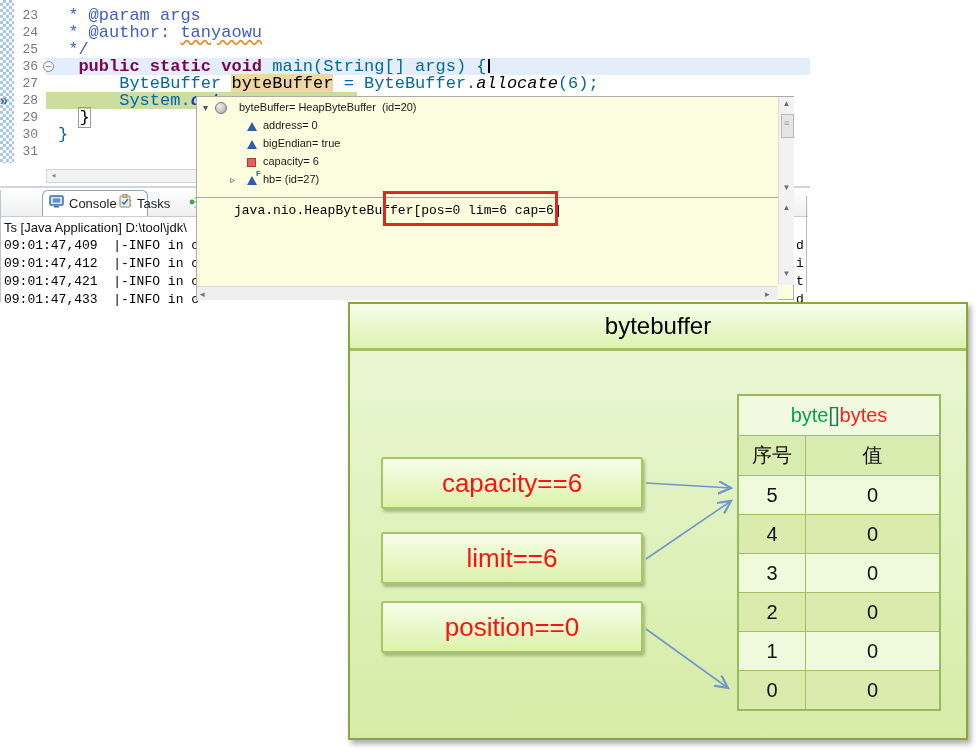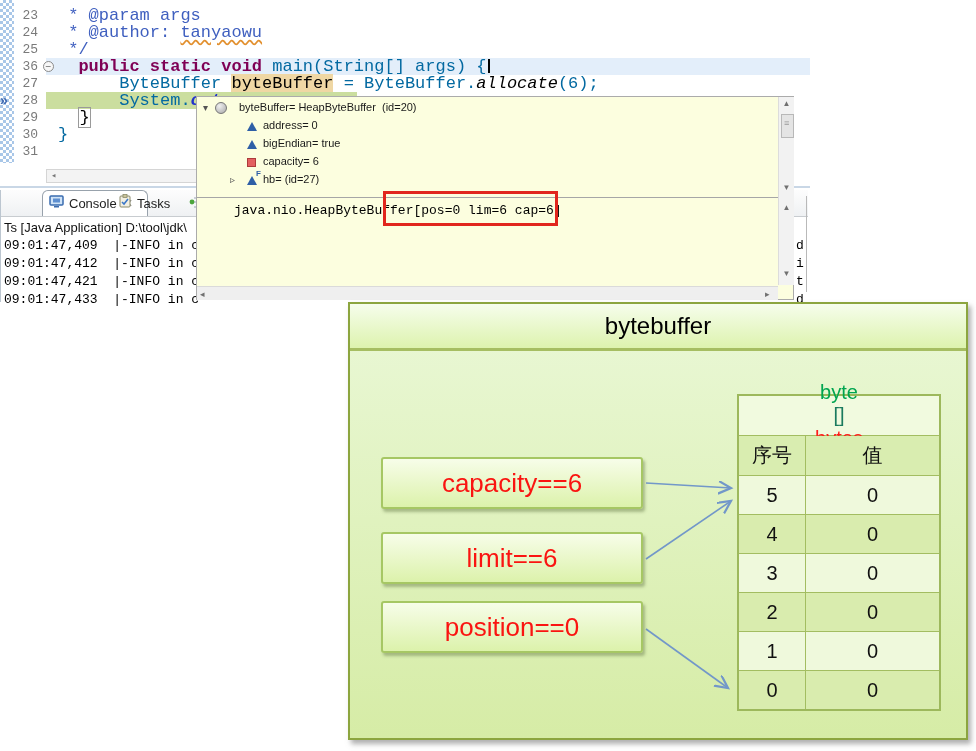--- a/index.html
+++ b/index.html
@@ -89,21 +89,21 @@
   #d-titleband{position:absolute;left:0;top:0;right:0;height:44px;
     background:linear-gradient(#F6FDEC,#DDF3AE);border-bottom:3px solid #A6BE62;box-sizing:content-box;}
   #d-title{position:absolute;left:0;right:0;top:0;height:44px;text-align:center;line-height:44px;
     font-size:24px;color:#000;}
   .d-label{position:absolute;left:31px;width:262px;height:52px;border:2px solid #A6C764;border-radius:3px;
     background:linear-gradient(#F7FDE9,#DCF2AB);box-shadow:2px 3px 3px rgba(110,130,80,.5);
     text-align:center;line-height:49px;font-size:26px;color:#FA1411;box-sizing:border-box;}
   #arrow-svg{position:absolute;left:0;top:0;width:620px;height:438px;pointer-events:none;}
   #d-table{position:absolute;left:387px;top:90px;display:grid;grid-template-columns:66px 133px;
     border:2px solid #9DB85C;background:#A3BD61;grid-gap:1px;}
-  .t-cell{display:flex;align-items:center;justify-content:center;font-size:20px;color:#111;flex-direction:column;}
+  .t-cell{display:flex;align-items:center;justify-content:center;font-size:20px;color:#111;}
   .t-h1{grid-column:1/3;height:39px;background:#F1FADF;}
   .t-h2{height:39px;background:#D9EDB0;}
   .cell-light{background:#EFF9DC;height:38px;}
   .cell-dark{background:#D9ECAE;height:38px;}
   .hseg-green{color:#00A550;}
   .hseg-teal{color:#1A7A5E;}
   .hseg-red{color:#FF1C1C;}
 </style>
 </head>
 <body>

